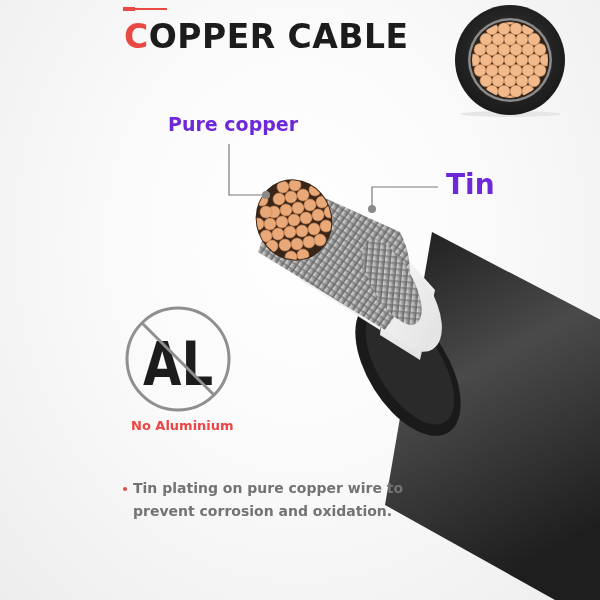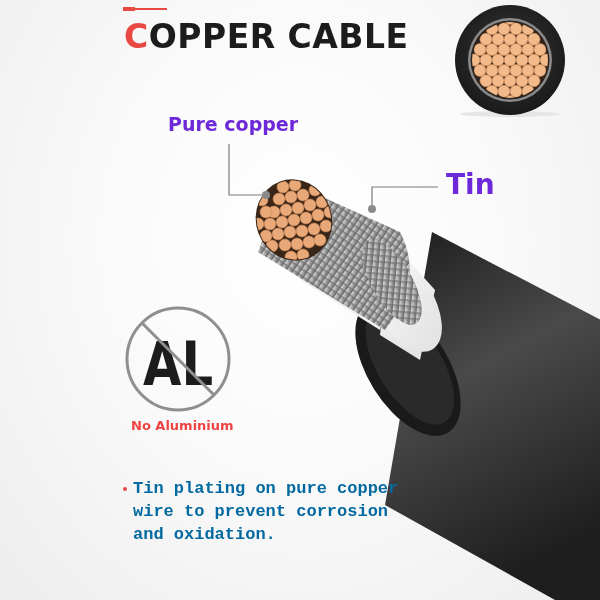--- a/index.html
+++ b/index.html
@@ -24,21 +24,21 @@
     .lbl-tin { left: 446px; top: 168px; font-size: 28px; }
 
     .main-cable { left: 0; top: 0; width: 600px; height: 600px; }
 
     
     .noal { left: 124px; top: 305px; width: 108px; height: 108px; }
     .noal-label { left: 131px; top: 418px; font-size: 13px; font-weight: bold; color: #ef4444; white-space: nowrap; }
 
     
     .bullets { left: 121px; top: 477px; width: 300px; }
-    .bullet { position: relative; padding-left: 12px; font-size: 17px; font-weight: bold; color: #0369a1; line-height: 23px; margin-bottom: 9px; font-family: Liberation Mono, monospace; }
+    .bullet { position: relative; padding-left: 12px; font-size: 14px; font-weight: bold; color: #737373; line-height: 23px; margin-bottom: 9px; }
     .bullet .dot { position: absolute; left: 2px; top: 10px; width: 4px; height: 4px; border-radius: 50%; background: #e84a43; }
   </style>
 </head>
 <body>
 
 <div class="abs title-accent"></div>
 <div class="abs title"><span class="first">C</span><span>OPPER CABLE</span></div>
 
 <svg class="abs xsec" viewBox="0 0 122 114">
   <defs>

